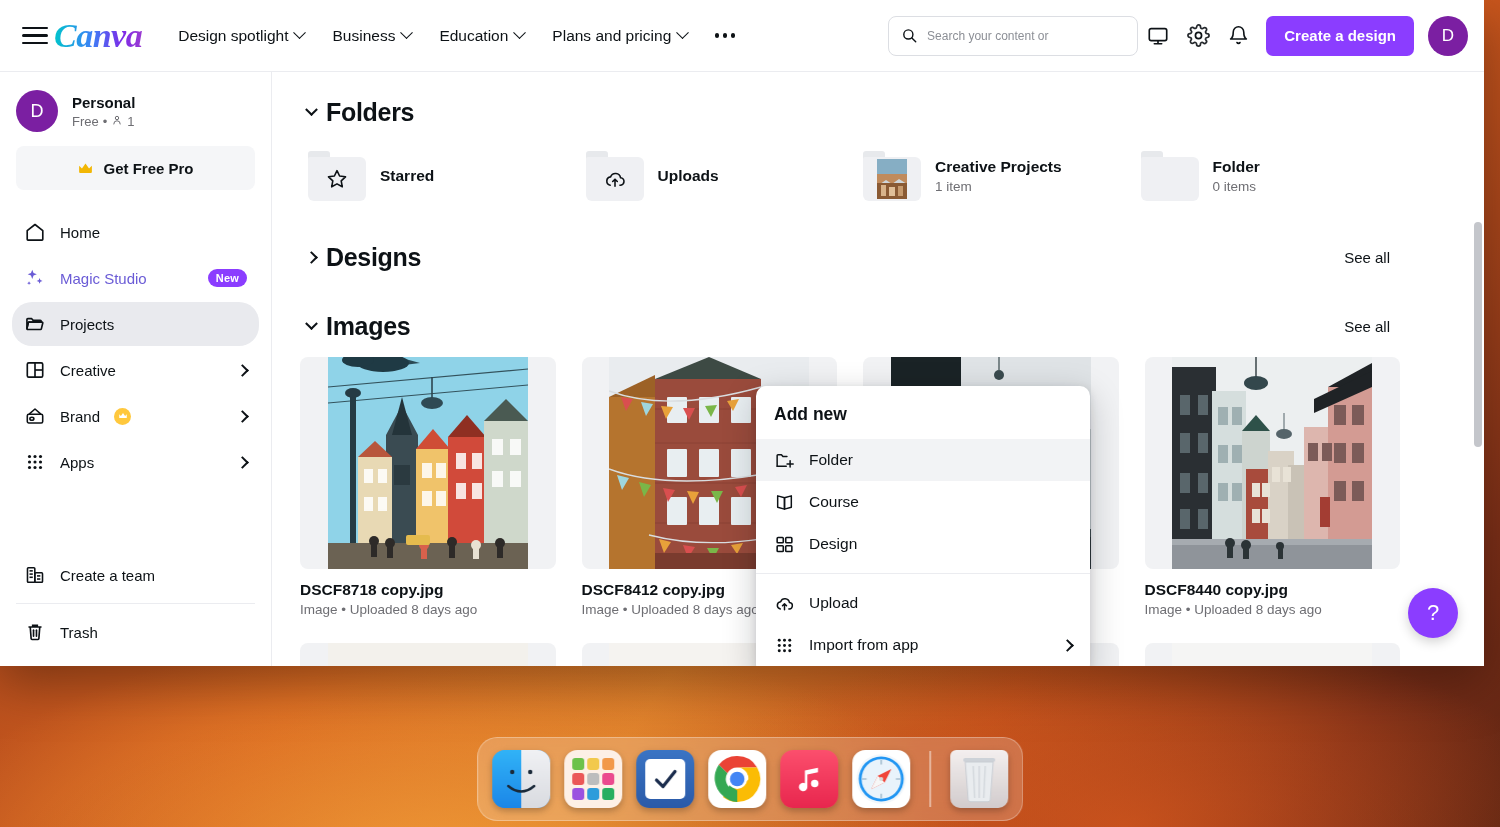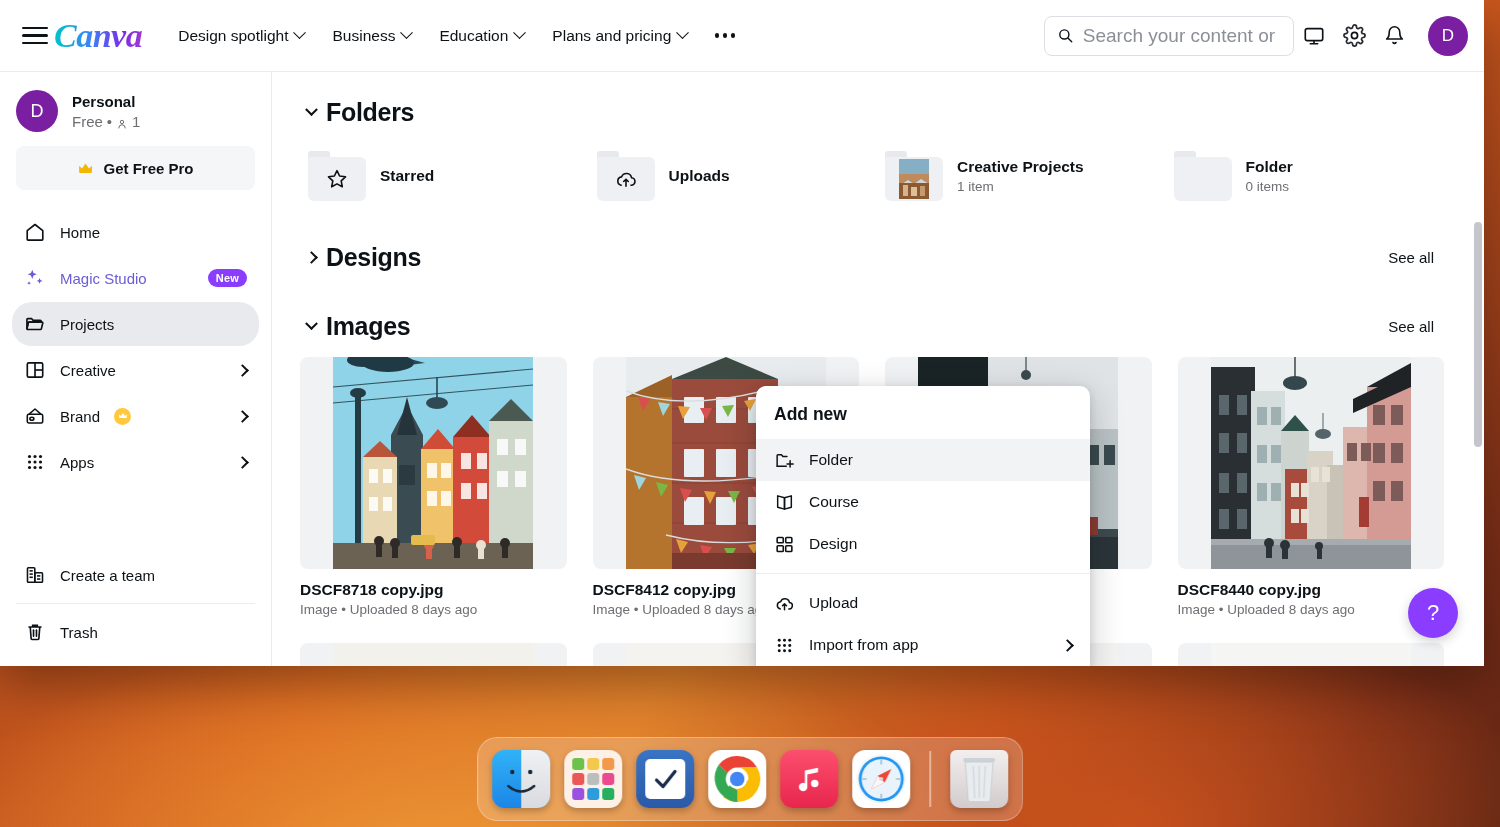--- a/index.html
+++ b/index.html
@@ -57,21 +57,21 @@
   .dots-h { display: inline-flex; gap: 3.5px; padding: 12px 14px; cursor: pointer; border-radius: 8px; }
   .dots-h i { width: 4.2px; height: 4.2px; border-radius: 50%; background: #0d1216; display: block; }
   .nav-spacer { flex: 1; }
 
   .searchbox {
     width: 250px; height: 40px; border: 1px solid #dcdee3; border-radius: 8px;
     display: flex; align-items: center; gap: 9px; padding: 0 12px; background: #fff;
     overflow: hidden; cursor: text;
   }
   .searchbox input {
-    border: none; outline: none; font-size: 19px; color: #0d1216;
+    border: none; outline: none; font-size: 12px; color: #0d1216;
     font-family: inherit; width: 100%; background: transparent;
   }
   .searchbox input::placeholder { color: #8c8f96; }
 
   .iconbtn { width: 40px; height: 40px; border-radius: 8px; display: flex;
     align-items: center; justify-content: center; cursor: pointer; }
 
   .create-btn {
     height: 40px; background: #8b3dff; color: #fff; border: none; border-radius: 7px;
     font-size: 15px; font-weight: 600; padding: 0 18px; cursor: pointer;
@@ -88,21 +88,21 @@
 
   
   .sidebar {
     width: 272px; flex: 0 0 272px; background: #fff; border-right: 1px solid #ebecf0;
     display: flex; flex-direction: column; padding: 16px 0 0 0; position: relative; z-index: 30;
   }
   .acct { display: flex; align-items: center; gap: 14px; padding: 2px 16px 14px 16px; cursor: pointer; }
   .acct-av { width: 42px; height: 42px; border-radius: 50%; background: #7b1fa2; color: #fff;
     display: flex; align-items: center; justify-content: center; font-size: 18px; flex: 0 0 42px; }
   .acct-name { font-size: 15px; font-weight: 700; color: #0d1216; line-height: 1.3; }
-  .acct-sub { font-size: 15px; color: #6e6e73; display: flex; align-items: flex-end; gap: 4px; margin-top: 2px; }
+  .acct-sub { font-size: 13px; color: #6e6e73; display: flex; align-items: flex-start; gap: 4px; margin-top: 2px; }
 
   .pro-btn {
     margin: 0 16px 16px 16px; height: 44px; background: #f5f6f8; border-radius: 8px;
     display: flex; align-items: center; justify-content: center; gap: 9px;
     font-size: 15px; font-weight: 700; color: #0d1216; cursor: pointer;
   }
 
   .nav-list { padding: 4px 12px; display: flex; flex-direction: column; gap: 2px; }
   .nav-item {
     height: 44px; display: flex; align-items: center; gap: 14px; padding: 0 12px;
@@ -119,21 +119,21 @@
     border-top: 2px solid #0d1216; transform: rotate(45deg); flex: 0 0 auto; }
   .crown-badge { width: 17px; height: 17px; border-radius: 50%; background: #ffc83d;
     display: inline-flex; align-items: center; justify-content: center; }
 
   .sidebar-bottom { margin-top: auto; padding-bottom: 8px; }
   .sb-divider { height: 1px; background: #ebecf0; margin: 6px 16px; }
 
   
   .main {
     flex: 1; min-width: 0; background: #fff; overflow: hidden; position: relative;
-    padding: 26px 40px 0 28px;
+    padding: 26px 84px 0 28px;
   }
   .section-head { display: flex; align-items: center; margin-bottom: 16px; }
   .sec-toggle { width: 22px; height: 22px; display: flex; align-items: center;
     justify-content: center; cursor: pointer; margin-right: 4px; }
   .tri-d { width: 9px; height: 9px; border-right: 2.2px solid #0d1216;
     border-bottom: 2.2px solid #0d1216; transform: rotate(45deg) translate(-2px,-2px); }
   .tri-r { width: 9px; height: 9px; border-right: 2.2px solid #0d1216;
     border-top: 2.2px solid #0d1216; transform: rotate(45deg); }
   .sec-title { font-size: 25px; font-weight: 700; color: #0d1216; letter-spacing: -.3px; }
   .see-all { margin-left: auto; font-size: 15px; color: #0d1216; cursor: pointer;
@@ -294,20 +294,21 @@
         <path d="M19.4 15a1.7 1.7 0 0 0 .34 1.87l.06.06a2 2 0 1 1-2.83 2.83l-.06-.06a1.7 1.7 0 0 0-1.87-.34 1.7 1.7 0 0 0-1.03 1.56V21a2 2 0 1 1-4 0v-.09A1.7 1.7 0 0 0 8.9 19.3a1.7 1.7 0 0 0-1.87.34l-.06.06a2 2 0 1 1-2.83-2.83l.06-.06A1.7 1.7 0 0 0 4.54 15a1.7 1.7 0 0 0-1.56-1.03H3a2 2 0 1 1 0-4h.09A1.7 1.7 0 0 0 4.7 8.9a1.7 1.7 0 0 0-.34-1.87l-.06-.06a2 2 0 1 1 2.83-2.83l.06.06A1.7 1.7 0 0 0 9 4.54h.05A1.7 1.7 0 0 0 10.1 2.98V3a2 2 0 1 1 4 0v.09A1.7 1.7 0 0 0 15.1 4.7h.05a1.7 1.7 0 0 0 1.87-.34l.06-.06a2 2 0 1 1 2.83 2.83l-.06.06A1.7 1.7 0 0 0 19.46 9v.05a1.7 1.7 0 0 0 1.56 1.03H21a2 2 0 1 1 0 4h-.09a1.7 1.7 0 0 0-1.51 1z" opacity=".9"></path>
       </svg>
     </div>
     <div class="iconbtn">
       <svg width="21" height="21" viewBox="0 0 24 24" fill="none" stroke="#0d1216" stroke-width="1.8">
         <path d="M18 8a6 6 0 1 0-12 0c0 7-3 8-3 8h18s-3-1-3-8" stroke-linecap="round" stroke-linejoin="round"></path>
         <path d="M13.73 20a2 2 0 0 1-3.46 0" stroke-linecap="round"></path>
       </svg>
     </div>
 
+    <button class="create-btn">Create a design</button>
     <div class="avatar-top">D</div>
   </div>
 
   <div class="body-split">
 
     <div class="sidebar">
 
       <div class="acct">
         <div class="acct-av">D</div>
         <div>

